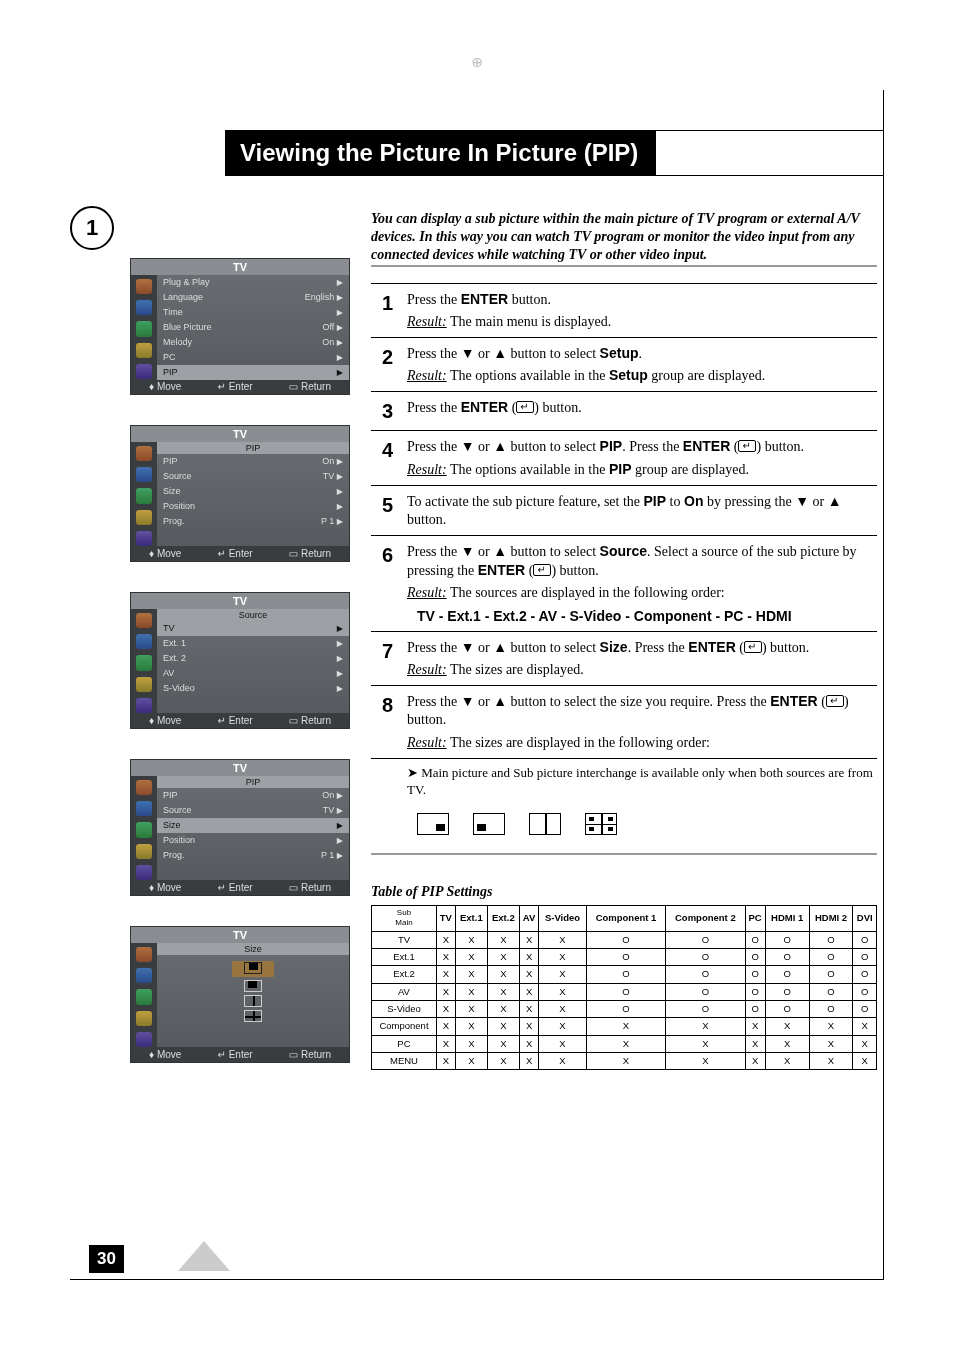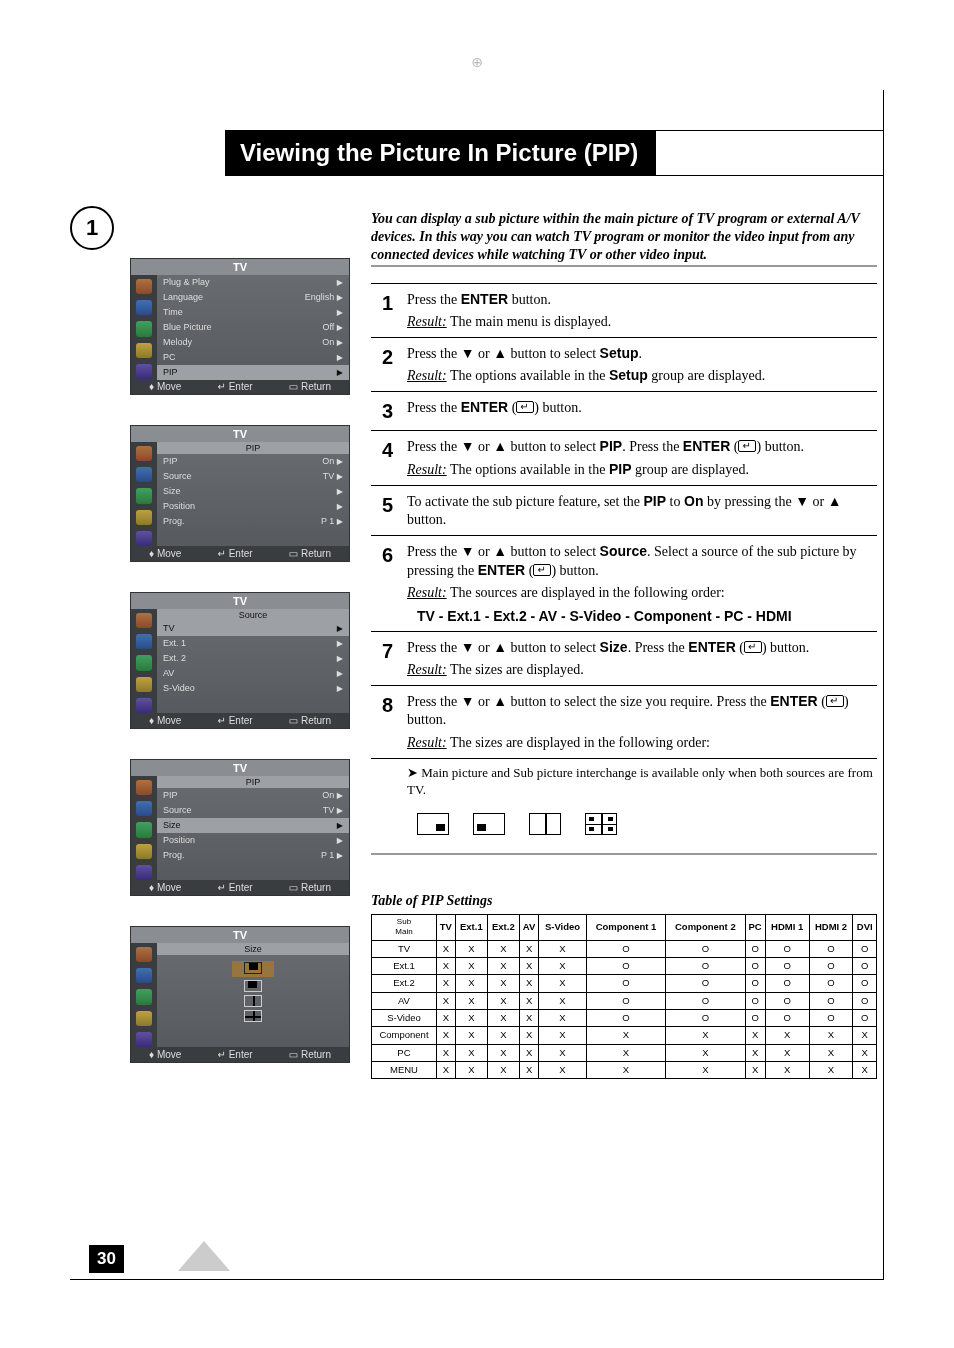--- a/index.html
+++ b/index.html
@@ -143,21 +143,21 @@
   .marg-note{margin:6px 0 14px 36px;font-size:13px;}
   .size-icons{display:flex;gap:24px;margin:8px 0 4px 46px;}
   .sz{width:32px;height:22px;border:1.5px solid #000;position:relative;display:inline-block;}
   .szA::after{content:"";position:absolute;right:3px;bottom:3px;width:9px;height:7px;background:#000;}
   .szB::after{content:"";position:absolute;left:3px;bottom:3px;width:9px;height:7px;background:#000;}
   .szC::before{content:"";position:absolute;left:50%;top:0;bottom:0;width:1.5px;background:#000;}
   .szD::before{content:"";position:absolute;left:0;top:50%;right:0;height:1.5px;background:#000;}
   .szD::after{content:"";position:absolute;left:50%;top:0;bottom:0;width:1.5px;background:#000;}
   .szD .dot{position:absolute;width:5px;height:4px;background:#000;}
 
-  .tbl-title{font-style:italic;font-weight:bold;margin:37px 0 4px;}
+  .tbl-title{font-style:italic;font-weight:bold;margin:28px 0 4px;}
   table.sett{
     border-collapse:collapse;width:100%;font-size:9.5px;font-family:Arial,sans-serif;
   }
   table.sett th,table.sett td{
     border:1px solid #000;text-align:center;padding:2px 1px;
   }
   table.sett .lbl{text-align:center;font-weight:normal;}
   .pagenum{
     position:absolute;left:19px;bottom:6px;
     font-family:Arial,sans-serif;font-weight:bold;font-size:17px;

